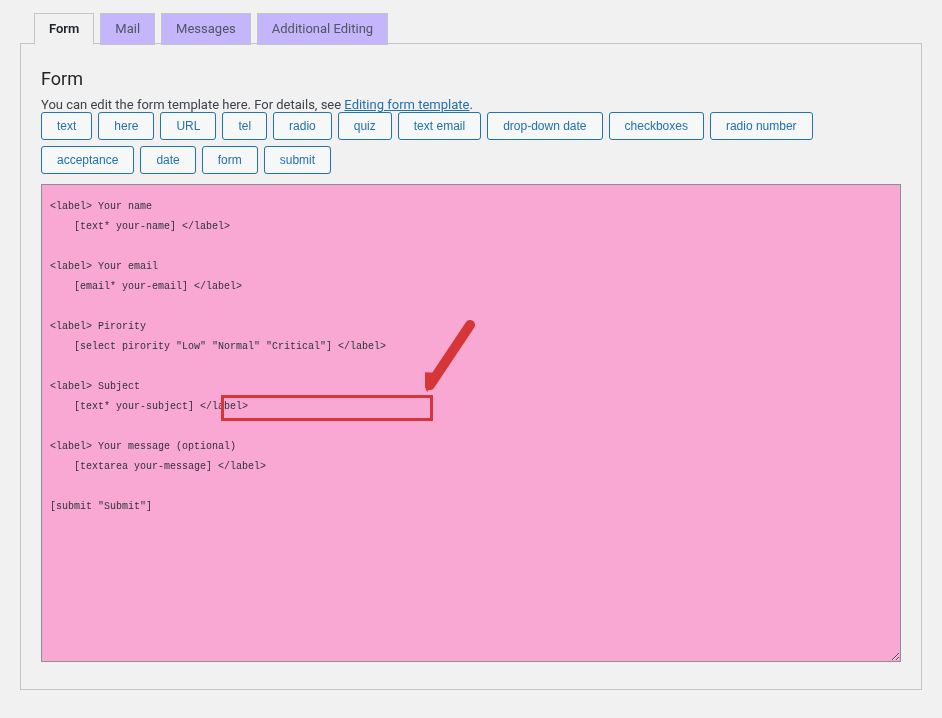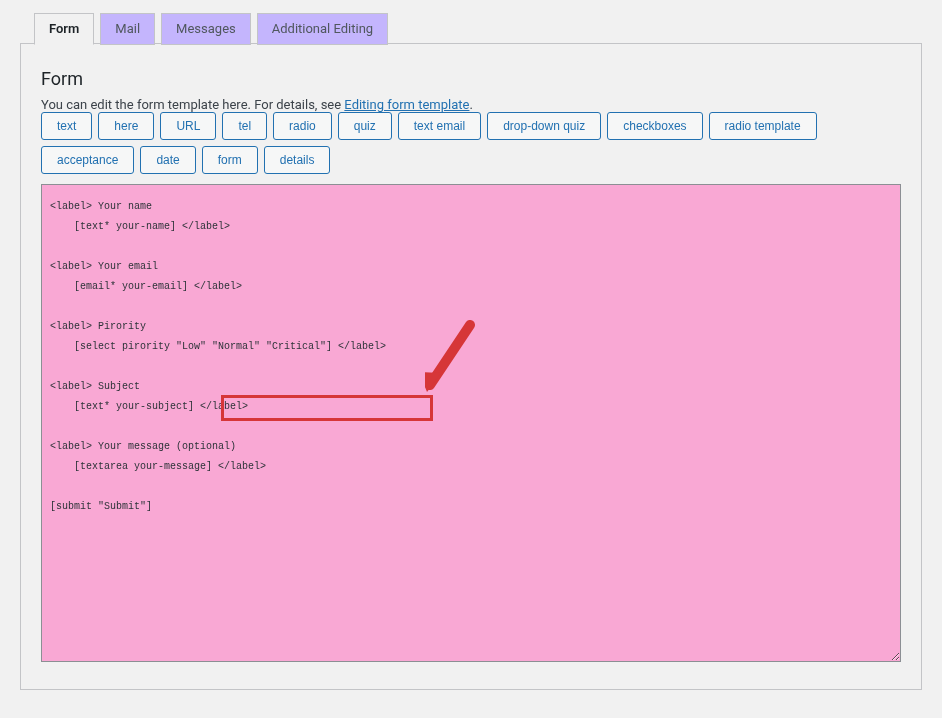--- a/index.html
+++ b/index.html
@@ -132,27 +132,27 @@
     </p>
 
     <div class="tag-buttons">
       <button class="tag-btn">text</button>
       <button class="tag-btn">here</button>
       <button class="tag-btn">URL</button>
       <button class="tag-btn">tel</button>
       <button class="tag-btn">radio</button>
       <button class="tag-btn">quiz</button>
       <button class="tag-btn">text email</button>
-      <button class="tag-btn">drop-down quiz</button>
+      <button class="tag-btn">drop-down date</button>
       <button class="tag-btn">checkboxes</button>
-      <button class="tag-btn">radio template</button>
+      <button class="tag-btn">radio number</button>
       <button class="tag-btn">acceptance</button>
       <button class="tag-btn">date</button>
       <button class="tag-btn">form</button>
-      <button class="tag-btn">details</button>
+      <button class="tag-btn">submit</button>
     </div>
 
     <textarea class="form-textarea" spellcheck="false" style="">&lt;label&gt; Your name
     [text* your-name] &lt;/label&gt;
 
 &lt;label&gt; Your email
     [email* your-email] &lt;/label&gt;
 
 &lt;label&gt; Pirority
     [select pirority "Low" "Normal" "Critical"] &lt;/label&gt;

